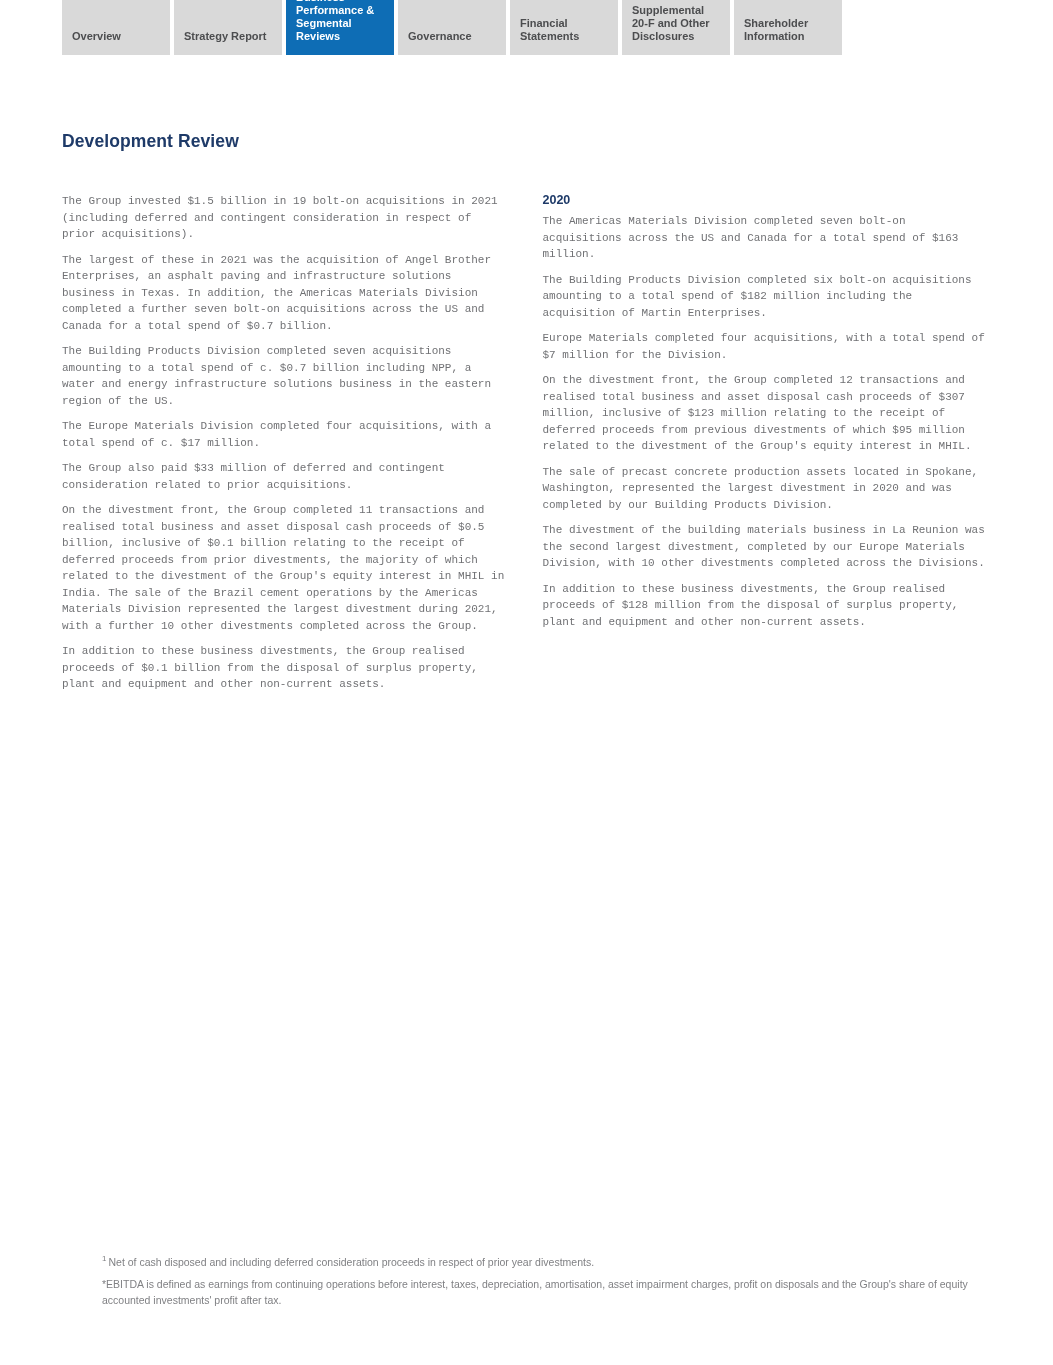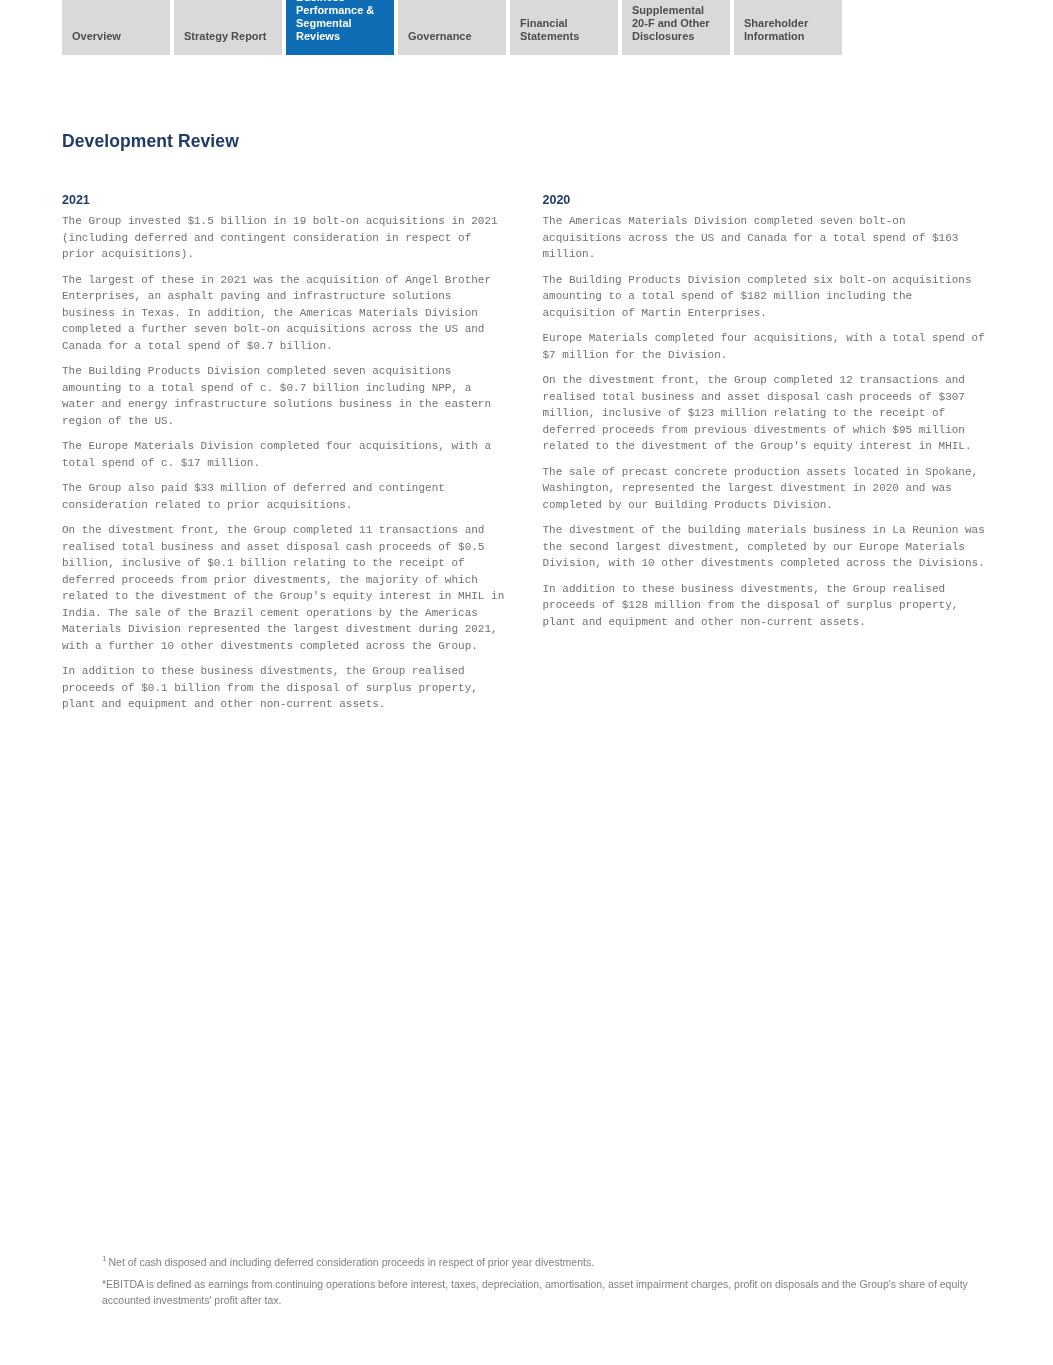--- a/index.html
+++ b/index.html
@@ -99,21 +99,20 @@
   <div class="tab">
     <span>Shareholder Information</span>
   </div>
 </nav>
 
 <main>
   <h1 class="page-title">Development Review</h1>
 
   <div class="columns">
     <section class="col">
-      <h2>2021</h2>
       <p>The Group invested $1.5 billion in 19 bolt-on acquisitions in 2021 (including deferred and contingent consideration in respect of prior acquisitions).</p>
       <p>The largest of these in 2021 was the acquisition of Angel Brother Enterprises, an asphalt paving and infrastructure solutions business in Texas. In addition, the Americas Materials Division completed a further seven bolt-on acquisitions across the US and Canada for a total spend of $0.7 billion.</p>
       <p>The Building Products Division completed seven acquisitions amounting to a total spend of c. $0.7 billion including NPP, a water and energy infrastructure solutions business in the eastern region of the US.</p>
       <p>The Europe Materials Division completed four acquisitions, with a total spend of c. $17 million.</p>
       <p>The Group also paid $33 million of deferred and contingent consideration related to prior acquisitions.</p>
       <p>On the divestment front, the Group completed 11 transactions and realised total business and asset disposal cash proceeds of $0.5 billion, inclusive of $0.1 billion relating to the receipt of deferred proceeds from prior divestments, the majority of which related to the divestment of the Group's equity interest in MHIL in India. The sale of the Brazil cement operations by the Americas Materials Division represented the largest divestment during 2021, with a further 10 other divestments completed across the Group.</p>
       <p>In addition to these business divestments, the Group realised proceeds of $0.1 billion from the disposal of surplus property, plant and equipment and other non-current assets.</p>
     </section>
 
     <section class="col">

